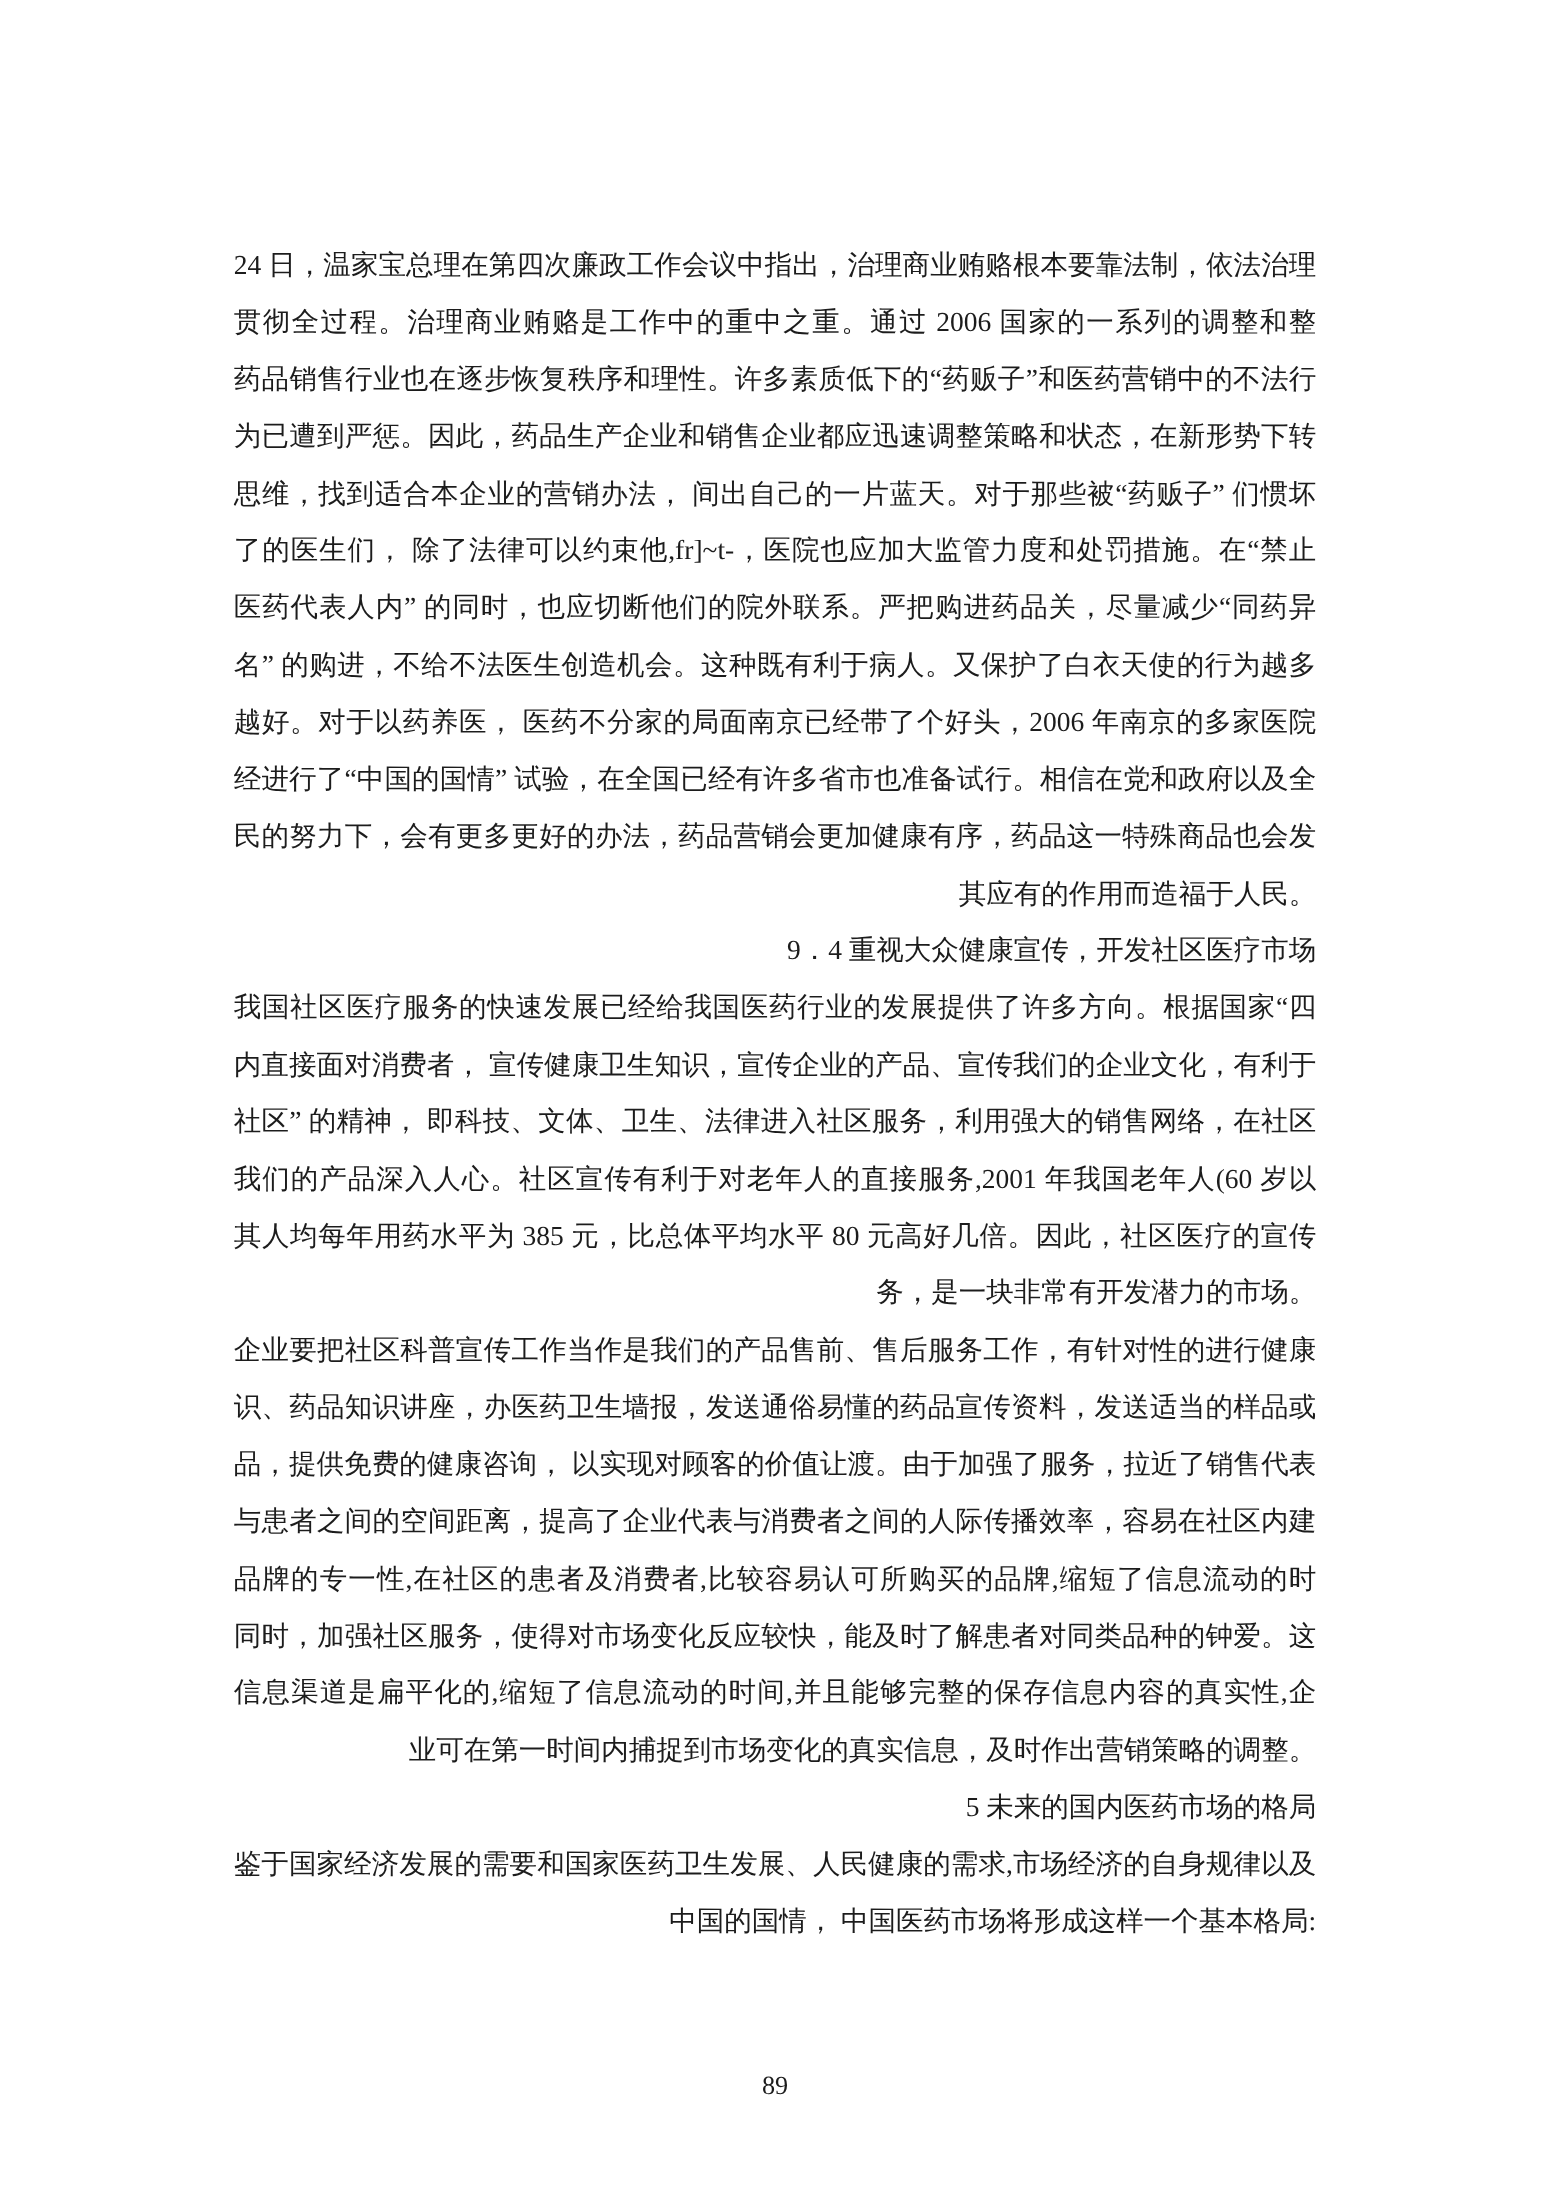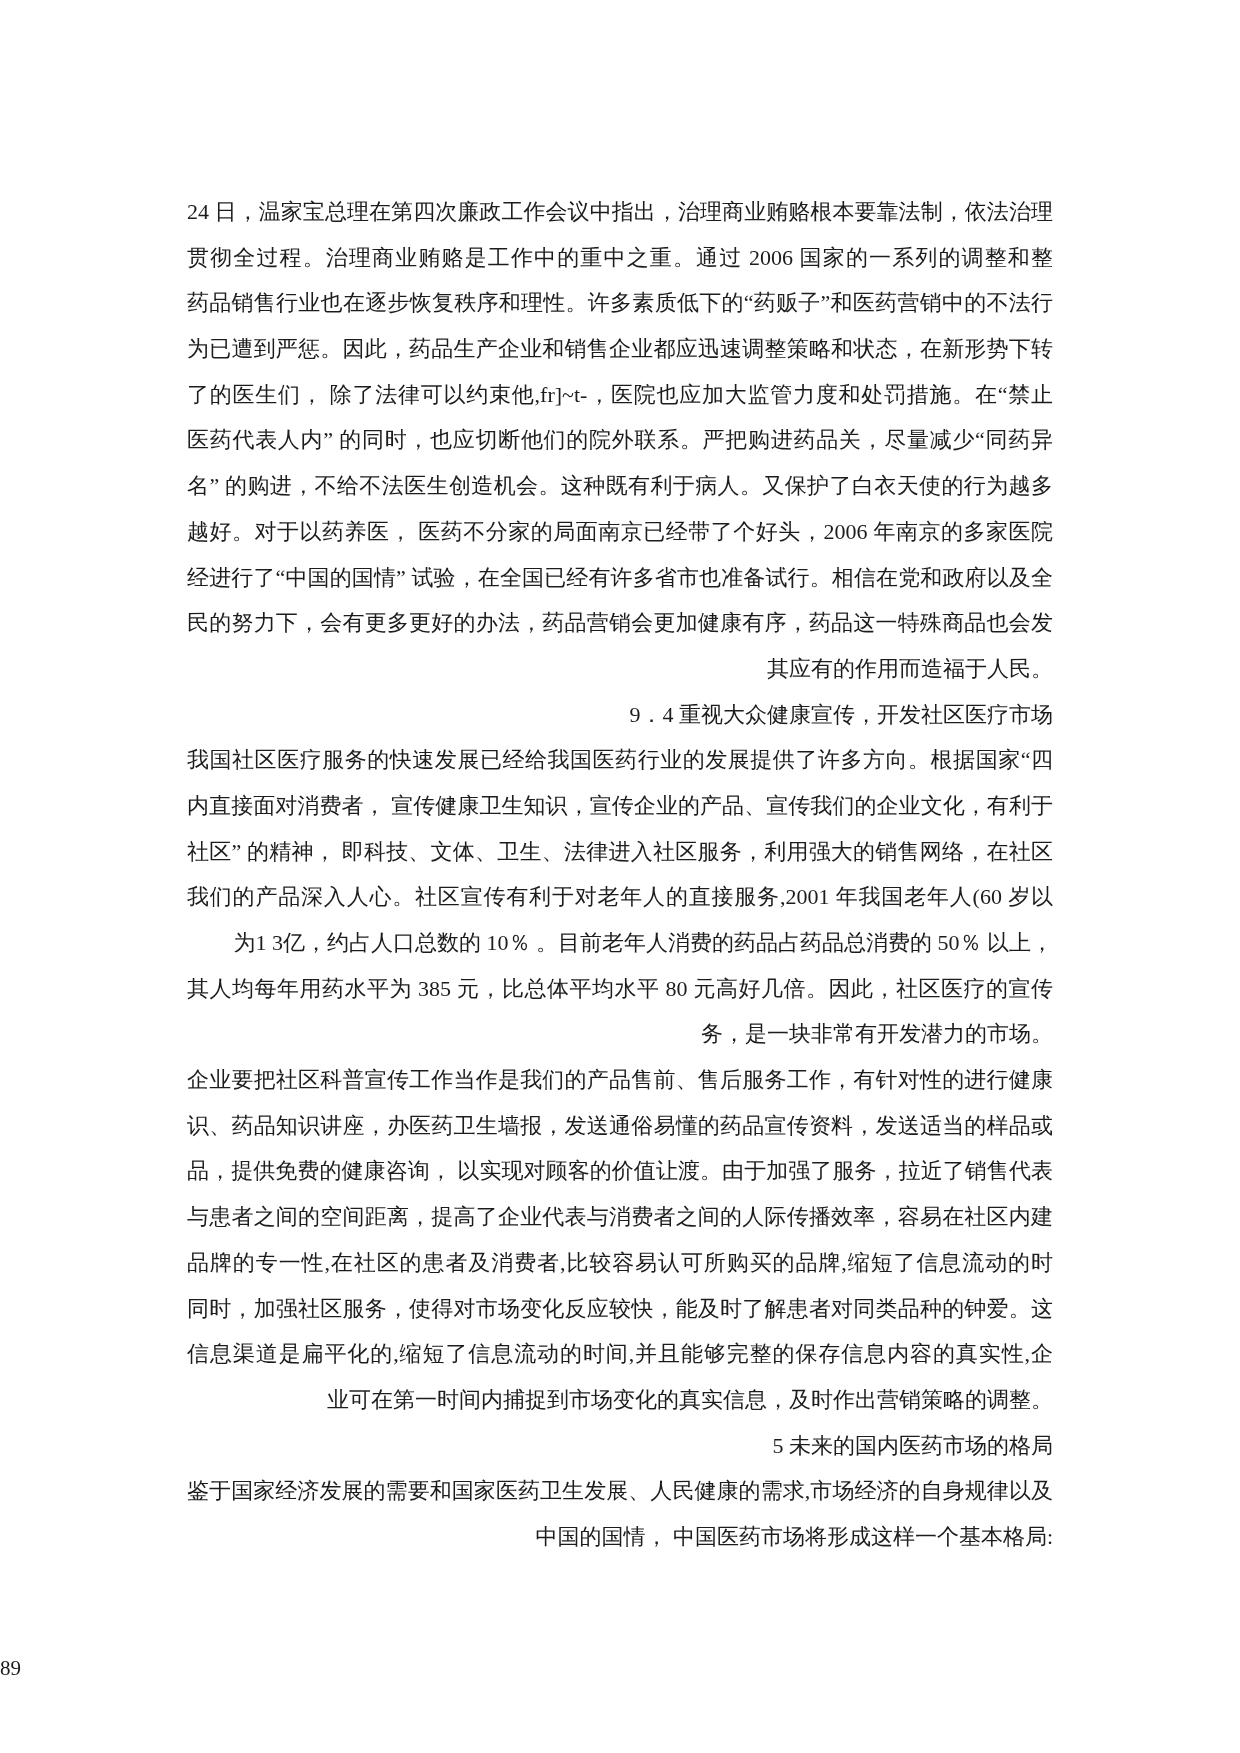--- a/index.html
+++ b/index.html
@@ -39,47 +39,48 @@
   }
   .line.fill {
     text-align: justify;
     text-align-last: justify;
   }
   .page-number {
     position: absolute;
     left: 0;
     top: 1622px;
     width: 1240px;
+    text-align: center;
     font-size: 21px;
     line-height: 28px;
     font-family: Liberation Serif, serif;
   }
 </style>
 </head>
 <body>
 
 <div class="page">
   <div class="text-block">
       <div class="line fill">24 日，温家宝总理在第四次廉政工作会议中指出，治理商业贿赂根本要靠法制，依法治理</div>
       <div class="line fill">贯彻全过程。治理商业贿赂是工作中的重中之重。通过 2006 国家的一系列的调整和整顿，</div>
       <div class="line fill">药品销售行业也在逐步恢复秩序和理性。许多素质低下的“药贩子”和医药营销中的不法行</div>
       <div class="line fill">为已遭到严惩。因此，药品生产企业和销售企业都应迅速调整策略和状态，在新形势下转换</div>
+      <div class="line fill">思维，找到适合本企业的营销办法， 间出自己的一片蓝天。对于那些被“药贩子” 们惯坏</div>
       <div class="line fill">了的医生们， 除了法律可以约束他,fr]~t-，医院也应加大监管力度和处罚措施。在“禁止</div>
       <div class="line fill">医药代表人内” 的同时，也应切断他们的院外联系。严把购进药品关，尽量减少“同药异</div>
       <div class="line fill">名” 的购进，不给不法医生创造机会。这种既有利于病人。又保护了白衣天使的行为越多</div>
       <div class="line fill">越好。对于以药养医， 医药不分家的局面南京已经带了个好头，2006 年南京的多家医院已</div>
       <div class="line fill">经进行了“中国的国情” 试验，在全国已经有许多省市也准备试行。相信在党和政府以及全</div>
       <div class="line fill">民的努力下，会有更多更好的办法，药品营销会更加健康有序，药品这一特殊商品也会发挥</div>
       <div class="line">其应有的作用而造福于人民。</div>
       <div class="line">9．4 重视大众健康宣传，开发社区医疗市场</div>
       <div class="line fill">我国社区医疗服务的快速发展已经给我国医药行业的发展提供了许多方向。根据国家“四进</div>
       <div class="line fill">内直接面对消费者， 宣传健康卫生知识，宣传企业的产品、宣传我们的企业文化，有利于</div>
       <div class="line fill">社区” 的精神， 即科技、文体、卫生、法律进入社区服务，利用强大的销售网络，在社区</div>
       <div class="line fill">我们的产品深入人心。社区宣传有利于对老年人的直接服务,2001 年我国老年人(60 岁以上)</div>
-      <div class="line">为1 3亿，约占人口总数的 10％ 。目前老年人消费的药品占药品总消费的 50％ 以上，</div>
       <div class="line fill">其人均每年用药水平为 385 元，比总体平均水平 80 元高好几倍。因此，社区医疗的宣传服</div>
       <div class="line">务，是一块非常有开发潜力的市场。</div>
       <div class="line fill">企业要把社区科普宣传工作当作是我们的产品售前、售后服务工作，有针对性的进行健康知</div>
       <div class="line fill">识、药品知识讲座，办医药卫生墙报，发送通俗易懂的药品宣传资料，发送适当的样品或礼</div>
       <div class="line fill">品，提供免费的健康咨询， 以实现对顾客的价值让渡。由于加强了服务，拉近了销售代表</div>
       <div class="line fill">与患者之间的空间距离，提高了企业代表与消费者之间的人际传播效率，容易在社区内建立</div>
       <div class="line fill">品牌的专一性,在社区的患者及消费者,比较容易认可所购买的品牌,缩短了信息流动的时间。</div>
       <div class="line fill">同时，加强社区服务，使得对市场变化反应较快，能及时了解患者对同类品种的钟爱。这类</div>
       <div class="line fill">信息渠道是扁平化的,缩短了信息流动的时间,并且能够完整的保存信息内容的真实性,企</div>
       <div class="line">业可在第一时间内捕捉到市场变化的真实信息，及时作出营销策略的调整。</div>

